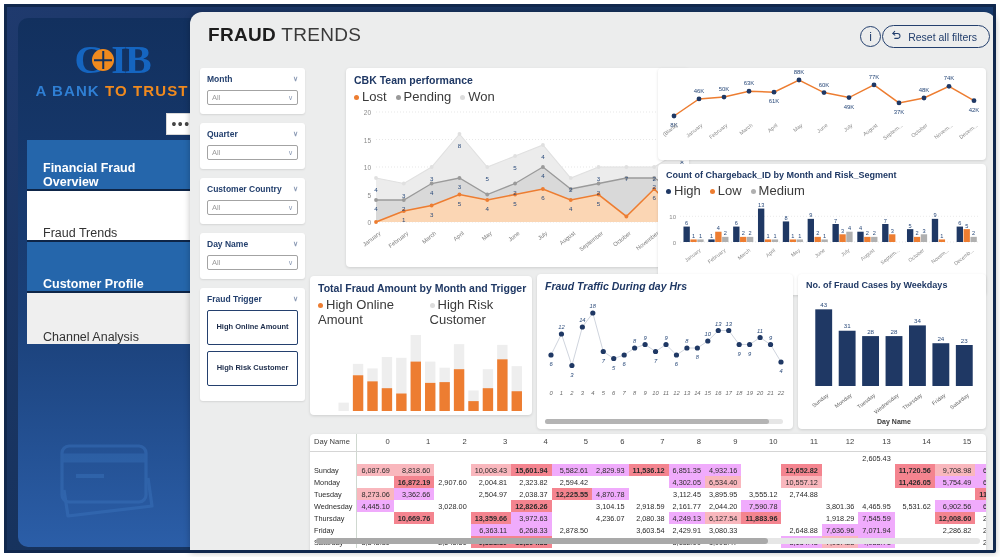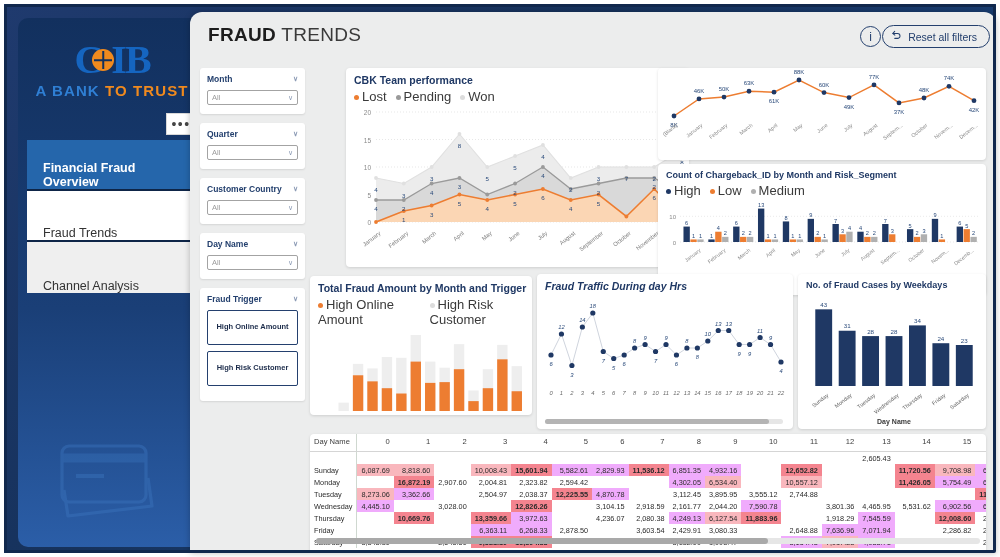--- a/index.html
+++ b/index.html
@@ -184,20 +184,23 @@
     </div>
 
     <div id="ellipsis-btn">•••</div>
 
     <div id="nav-list">
       <div class="nav-item active">
         <span>Financial Fraud Overview</span>
       </div>
       <div class="nav-item light">
         <span>Fraud Trends</span>
+      </div>
+      <div class="nav-item active">
+        <span>Customer Profile</span>
       </div>
       <div class="nav-item grey">
         <span>Channel Analysis</span>
       </div>
     </div>
 
     <div id="card-watermark">
       <svg width="110" height="100" viewBox="0 0 110 100">
         <g fill="none" stroke="#3b74bd" stroke-width="3.2" stroke-linejoin="round">
           <path d="M8 62 L12 88 L96 78 L92 50"></path>

